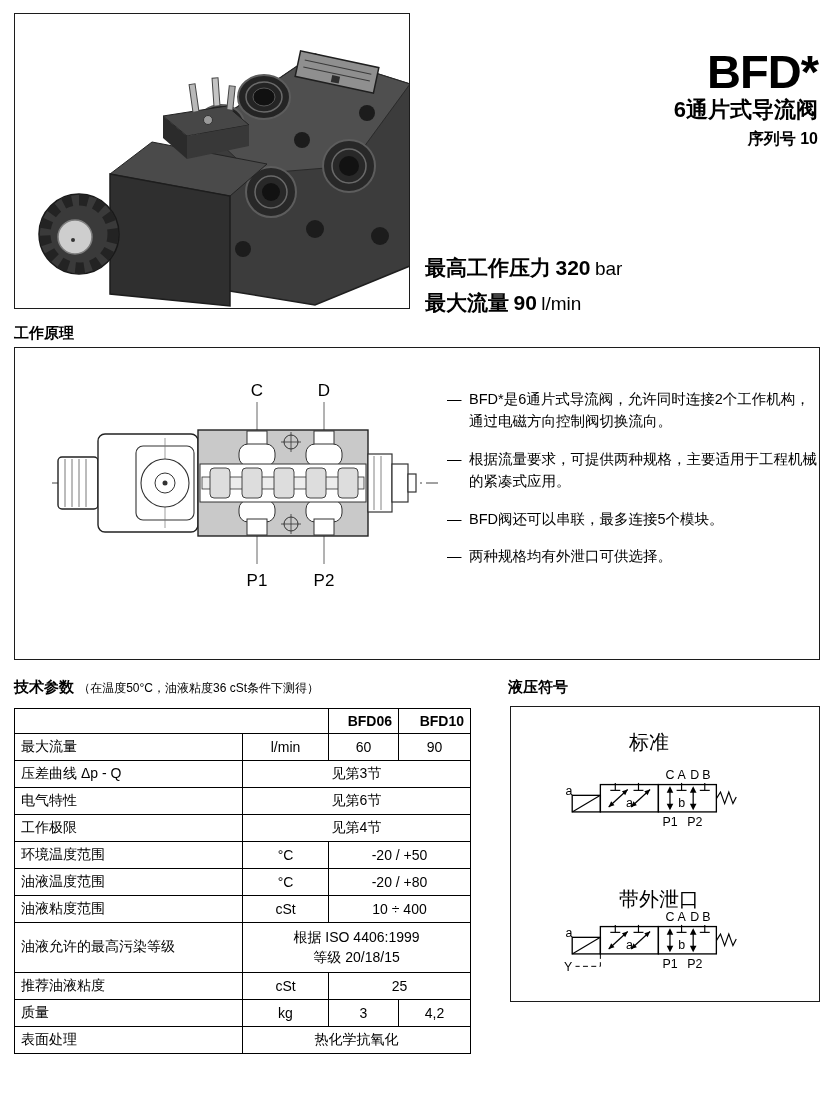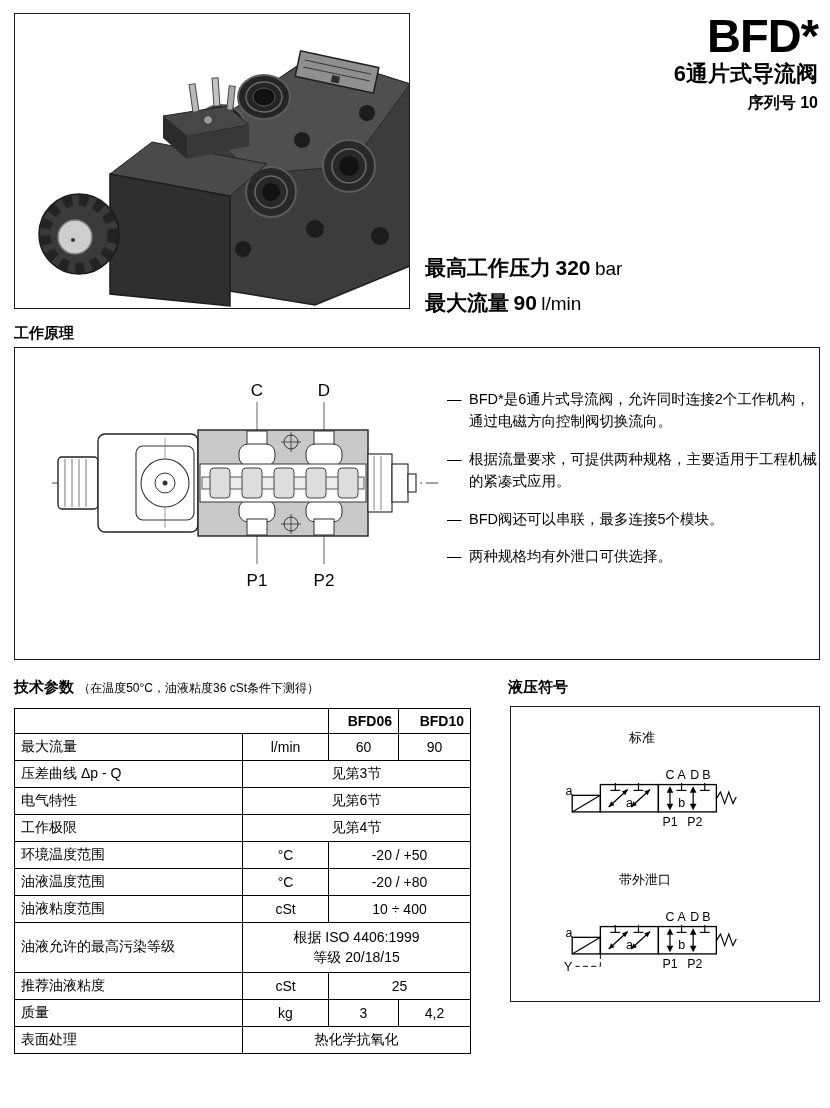--- a/index.html
+++ b/index.html
@@ -5,21 +5,21 @@
   html,body{margin:0;padding:0;background:#fff;}
   .page{position:relative;width:830px;height:1108px;background:#fff;color:#000;
         font-family:"Liberation Sans",sans-serif;overflow:hidden;}
 
   
   .photo-box{position:absolute;left:14px;top:13px;width:394px;height:294px;
              border:1px solid #1c1c1c;background:#fff;}
 
   
   .title-block{position:absolute;top:12px;right:12px;text-align:right;}
-  .title-main{font-size:47px;font-weight:bold;line-height:1;letter-spacing:-1px;}
+  .title-main{font-size:47px;font-weight:bold;line-height:1;letter-spacing:-1px;margin-top:36px;}
   .title-sub{font-size:22px;font-weight:bold;}
   .title-series{font-size:16px;font-weight:bold;margin-top:4px;}
 
   
   .specs{position:absolute;left:425px;top:251px;line-height:33px;}
   .specs .cn{font-size:21px;font-weight:bold;}
   .specs .num{font-size:21px;font-weight:bold;}
   .specs .unit{font-size:19px;font-weight:normal;}
 
   .sec-heading{position:absolute;font-size:15px;font-weight:bold;}
@@ -39,21 +39,21 @@
   table.tech td{border:1px solid #000;padding:4px 6px;vertical-align:middle;}
   td.lbl{text-align:left;padding-left:8px;}
   td.ctr{text-align:center;}
   td.hdr{text-align:right;font-weight:bold;}
   .pre{white-space:pre-line;line-height:1.45;}
   .lbl2{padding-left:34px;}
 
   
   .symbols-box{position:absolute;left:510px;top:706px;width:308px;height:294px;
                border:1px solid #1c1c1c;}
-  .sym-title{position:absolute;font-size:13px;}
+  .sym-title{position:absolute;font-size:20px;}
   svg text{font-family:"Liberation Sans",sans-serif;}
 </style>
 </head>
 <body>
 
 <div class="page">
 
   <div class="photo-box">
     <svg width="394" height="294" viewBox="0 0 394 294">
 
@@ -351,21 +351,21 @@
       <text x="146" y="38" font-size="15" text-anchor="middle">C</text>
       <text x="160" y="38" font-size="15" text-anchor="middle">A</text>
       <text x="176" y="38" font-size="15" text-anchor="middle">D</text>
       <text x="190" y="38" font-size="15" text-anchor="middle">B</text>
       <text x="146" y="95" font-size="15" text-anchor="middle">P1</text>
       <text x="176" y="95" font-size="15" text-anchor="middle">P2</text>
 
       <polyline points="202,62 207,54 212,68 217,54 222,68 226,60" fill="none" stroke="#000" stroke-width="1.4"></polyline>
     </svg>
 
-    <div class="sym-title" style="left:108px;top:164px;">带外泄口</div>
+    <div class="sym-title" style="left:108px;top:179px;">带外泄口</div>
     <svg style="position:absolute;left:38px;top:182px;" width="232" height="100" viewBox="0 0 280 120">
       <text x="20" y="58" font-size="15">a</text>
       <rect x="28" y="58" width="34" height="20" fill="none" stroke="#000" stroke-width="1.6"></rect>
       <line x1="28" y1="78" x2="62" y2="58" stroke="#000" stroke-width="1.4"></line>
       <rect x="62" y="45" width="70" height="33" fill="none" stroke="#000" stroke-width="1.6"></rect>
       <rect x="132" y="45" width="70" height="33" fill="none" stroke="#000" stroke-width="1.6"></rect>
       <line x1="72" y1="72" x2="95" y2="51" stroke="#000" stroke-width="1.5"></line>
       <polygon points="95,51 88,53 92,58" fill="#000"></polygon>
         <polygon points="72,72 79,70 75,65" fill="#000"></polygon>
       <line x1="99" y1="72" x2="122" y2="51" stroke="#000" stroke-width="1.5"></line>

